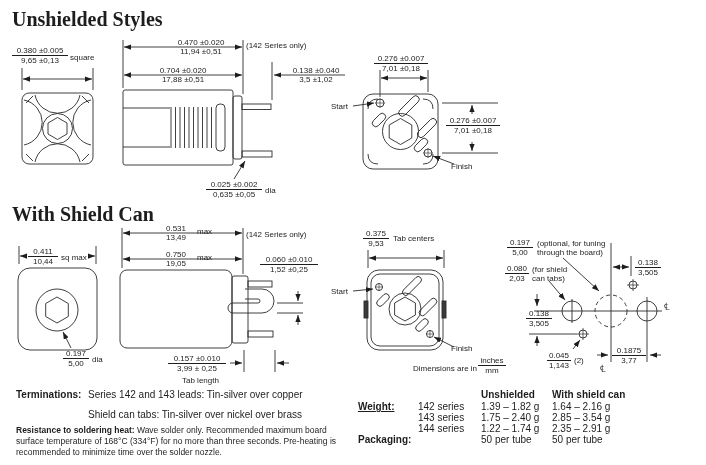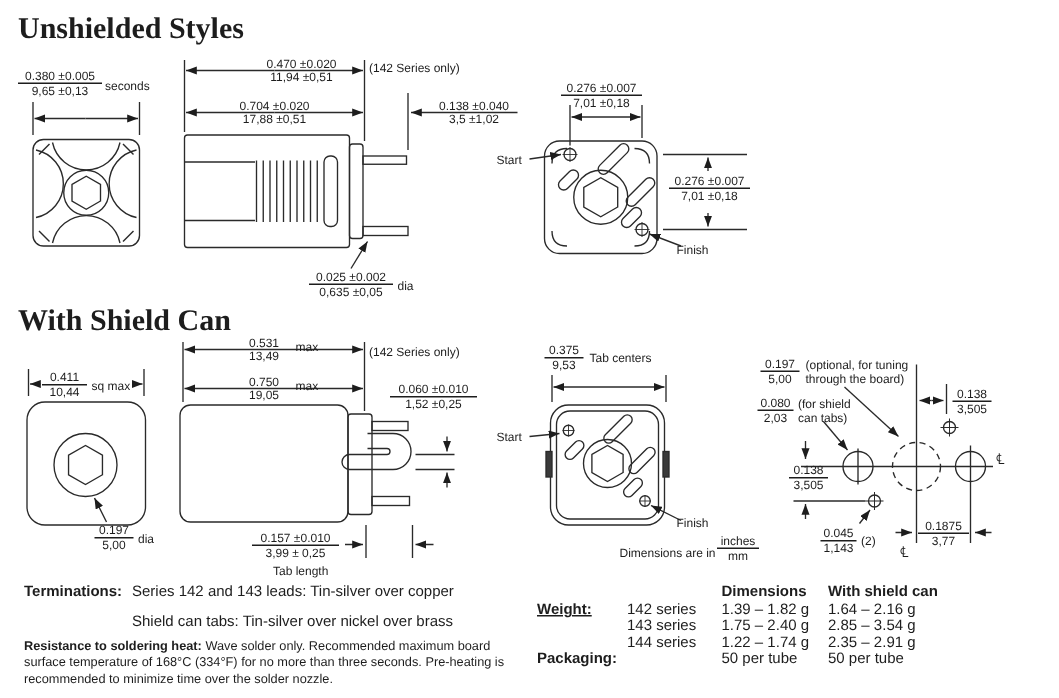--- a/index.html
+++ b/index.html
@@ -214,21 +214,21 @@
     </g>
   </svg>
 
   <div class="h-serif" style="left:12px;top:8px;">Unshielded Styles</div>
   <div class="h-serif" style="left:12px;top:203px;">With Shield Can</div>
 
   <div class="dim" style="left:12px;top:46px;width:56px;">
     <span class="din">0.380 ±0.005</span>
       <span class="dmm">9,65 ±0,13</span>
   </div>
-  <span class="sfx" style="left:70px;top:53px;">seconds</span>
+  <span class="sfx" style="left:70px;top:53px;">square</span>
 
   <div class="dim nobar" style="left:156px;top:38px;width:54px;margin-left:18px;">
     <span class="din">0.470 ±0.020</span>
       <span class="dmm">11,94 ±0,51</span>
   </div>
   <span class="lbl" style="left:246px;top:41px;">(142 Series only)</span>
   <div class="dim nobar" style="left:156px;top:66px;width:54px;">
     <span class="din">0.704 ±0.020</span>
       <span class="dmm">17,88 ±0,51</span>
   </div>
@@ -339,21 +339,21 @@
 
   <span class="foot" style="left:16px;top:390px;"><b>Terminations:</b></span>
   <span class="foot" style="left:88px;top:390px;">Series 142 and 143 leads: Tin-silver over copper</span>
   <span class="foot" style="left:88px;top:410px;">Shield can tabs: Tin-silver over nickel over brass</span>
 
   <div class="para" style="left:16px;top:425px;">
     <b>Resistance to soldering heat:</b>
     <span>Wave solder only. Recommended maximum board surface temperature of 168°C (334°F) for no more than three seconds. Pre-heating is recommended to minimize time over the solder nozzle.</span>
   </div>
 
-  <span class="foot" style="left:481px;top:390px;"><b>Dimensions</b></span>
+  <span class="foot" style="left:481px;top:390px;"><b>Unshielded</b></span>
   <span class="foot" style="left:552px;top:390px;"><b>With shield can</b></span>
 
   <span class="foot" style="left:358px;top:402px;text-decoration:underline;"><b>Weight:</b></span>
   <span class="foot" style="left:418px;top:402px;">142 series</span>
   <span class="foot" style="left:481px;top:402px;">1.39 – 1.82 g</span>
   <span class="foot" style="left:552px;top:402px;">1.64 – 2.16 g</span>
 
   <span class="foot" style="left:418px;top:413px;">143 series</span>
   <span class="foot" style="left:481px;top:413px;">1.75 – 2.40 g</span>
   <span class="foot" style="left:552px;top:413px;">2.85 – 3.54 g</span>

